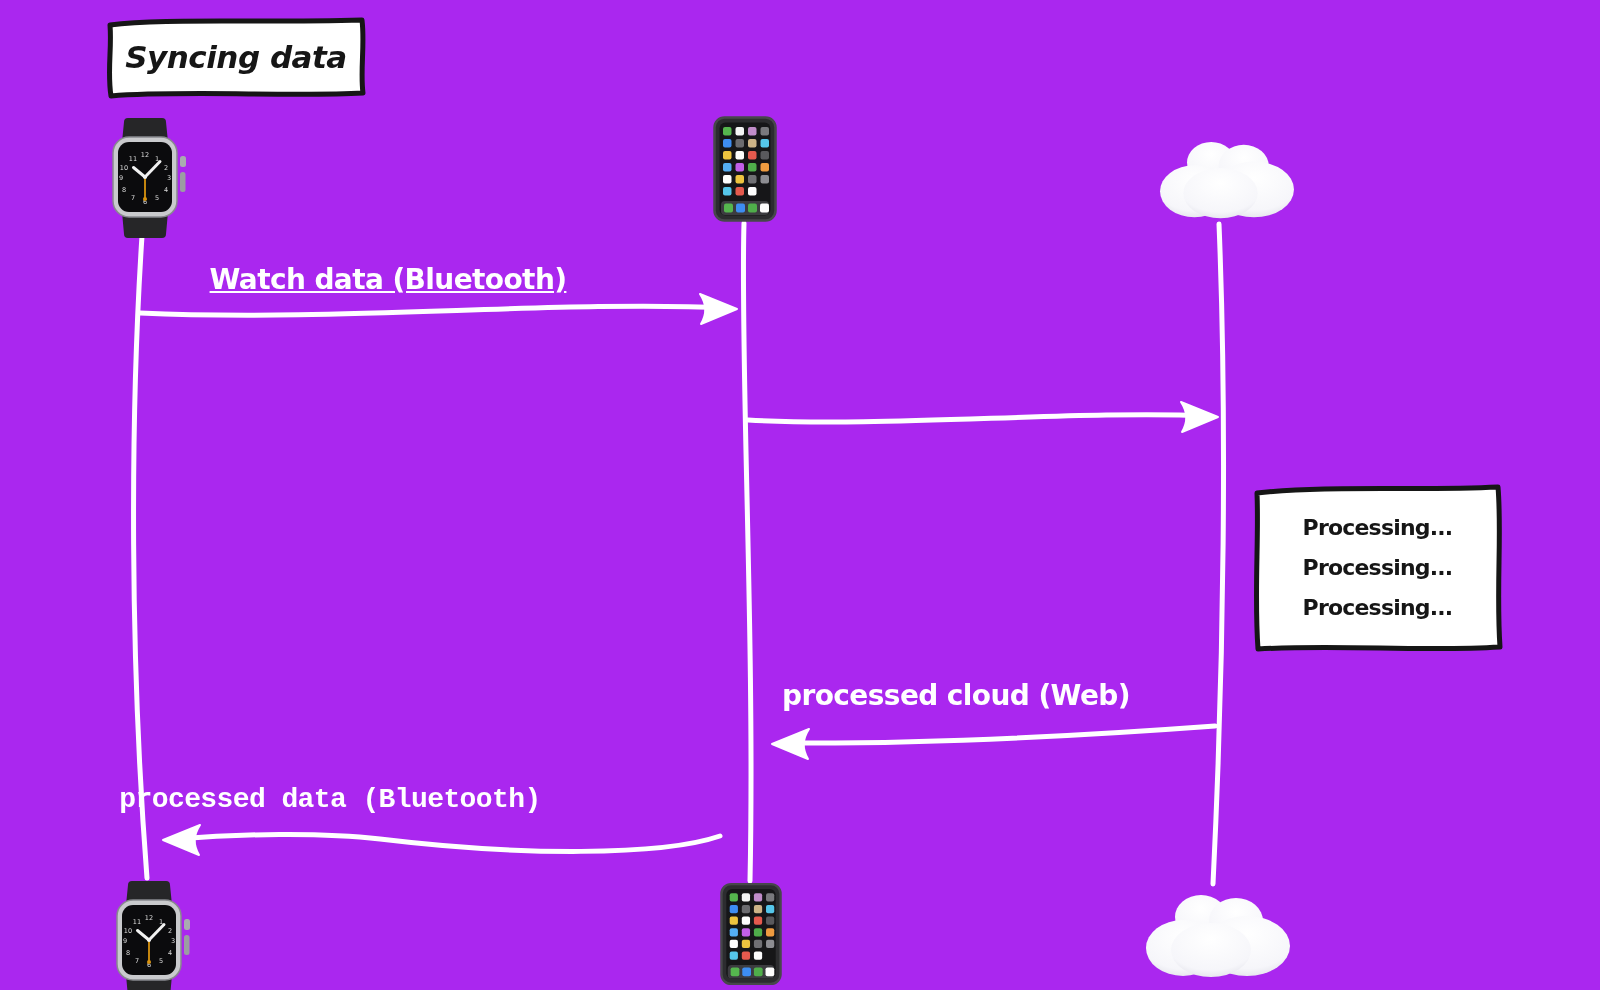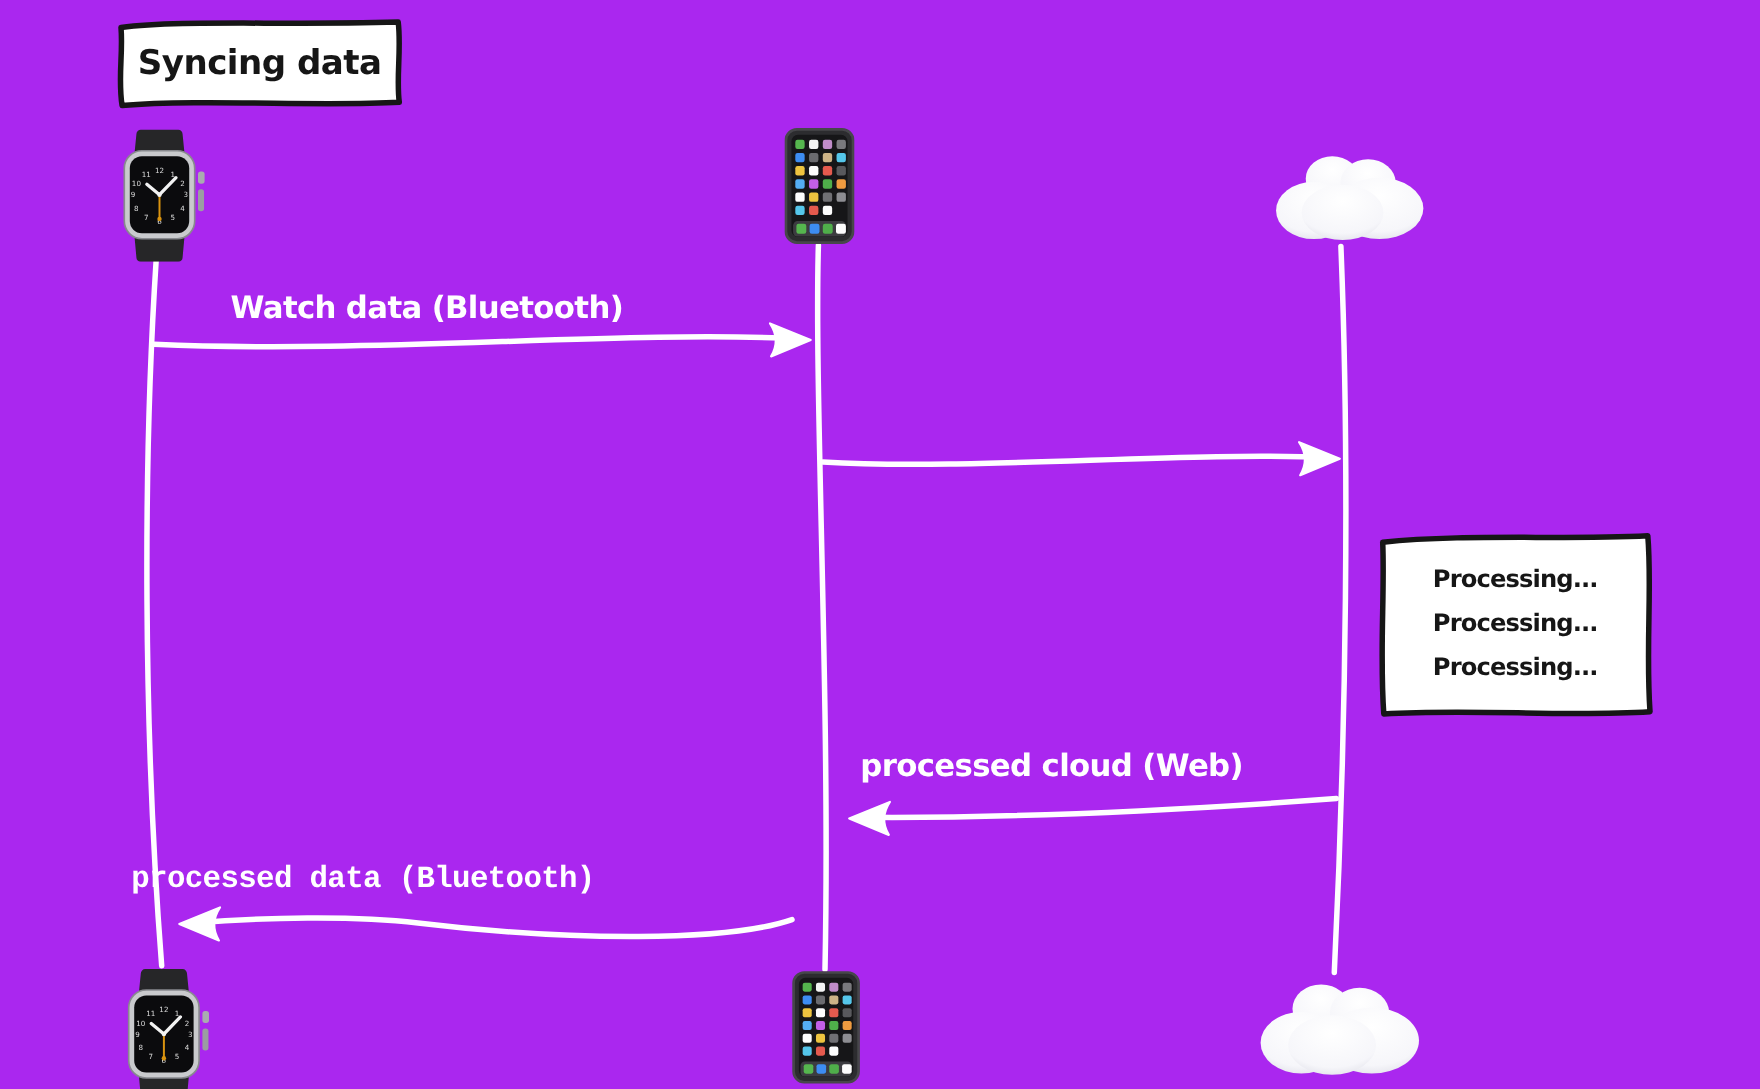--- a/index.html
+++ b/index.html
@@ -28,36 +28,36 @@
   .a-watch-top{left:103px;top:116px;width:84px;height:122px;}
   .a-phone-top{left:713px;top:116px;width:64px;height:106px;}
   .a-cloud-top{left:1157px;top:129px;width:140px;height:93px;}
   .a-watch-bot{left:107px;top:879px;width:84px;height:122px;}
   .a-phone-bot{left:720px;top:882px;width:62px;height:104px;}
   .a-cloud-bot{left:1143px;top:881px;width:150px;height:100px;}
 
   .sketch-box{position:absolute;display:flex;align-items:center;justify-content:center;}
   .sketch-box > svg{position:absolute;left:0;top:0;width:100%;height:100%;}
   .sketch-box .box-content{position:relative;color:var(--box-text);font-weight:700;text-align:center;}
-  .title-box{left:102px;top:13px;width:268px;height:87px;}
+  .title-box{left:102px;top:13px;width:268px;height:87px;font-style:italic;}
   .title-box .box-content{font-size:31px;letter-spacing:-0.5px;}
   .note-box{left:1250px;top:479px;width:255px;height:177px;}
   .note-box .box-content{font-size:22px;line-height:40px;letter-spacing:-0.8px;}
 
   .msg-label{
     position:absolute;
     transform:translateX(-50%);
     white-space:nowrap;
     color:var(--label-text);
     font-weight:700;
     font-size:28px;
     letter-spacing:-0.6px;
     line-height:1;
   }
-  .l-msg1{left:388px;top:266px;}
+  .l-msg1{left:388px;top:266px;text-decoration:underline;}
   .l-msg2{left:938px;top:352px;}
   .l-msg3{left:956px;top:682px;}
   .l-msg4{left:330px;top:786px;font-family:Liberation Mono, monospace;}
 </style>
 </head>
 <body>
 
 <svg width="0" height="0" style="position:absolute" aria-hidden="true">
   <defs>
     <radialGradient id="cloud-grad" cx="50%" cy="32%" r="78%">

